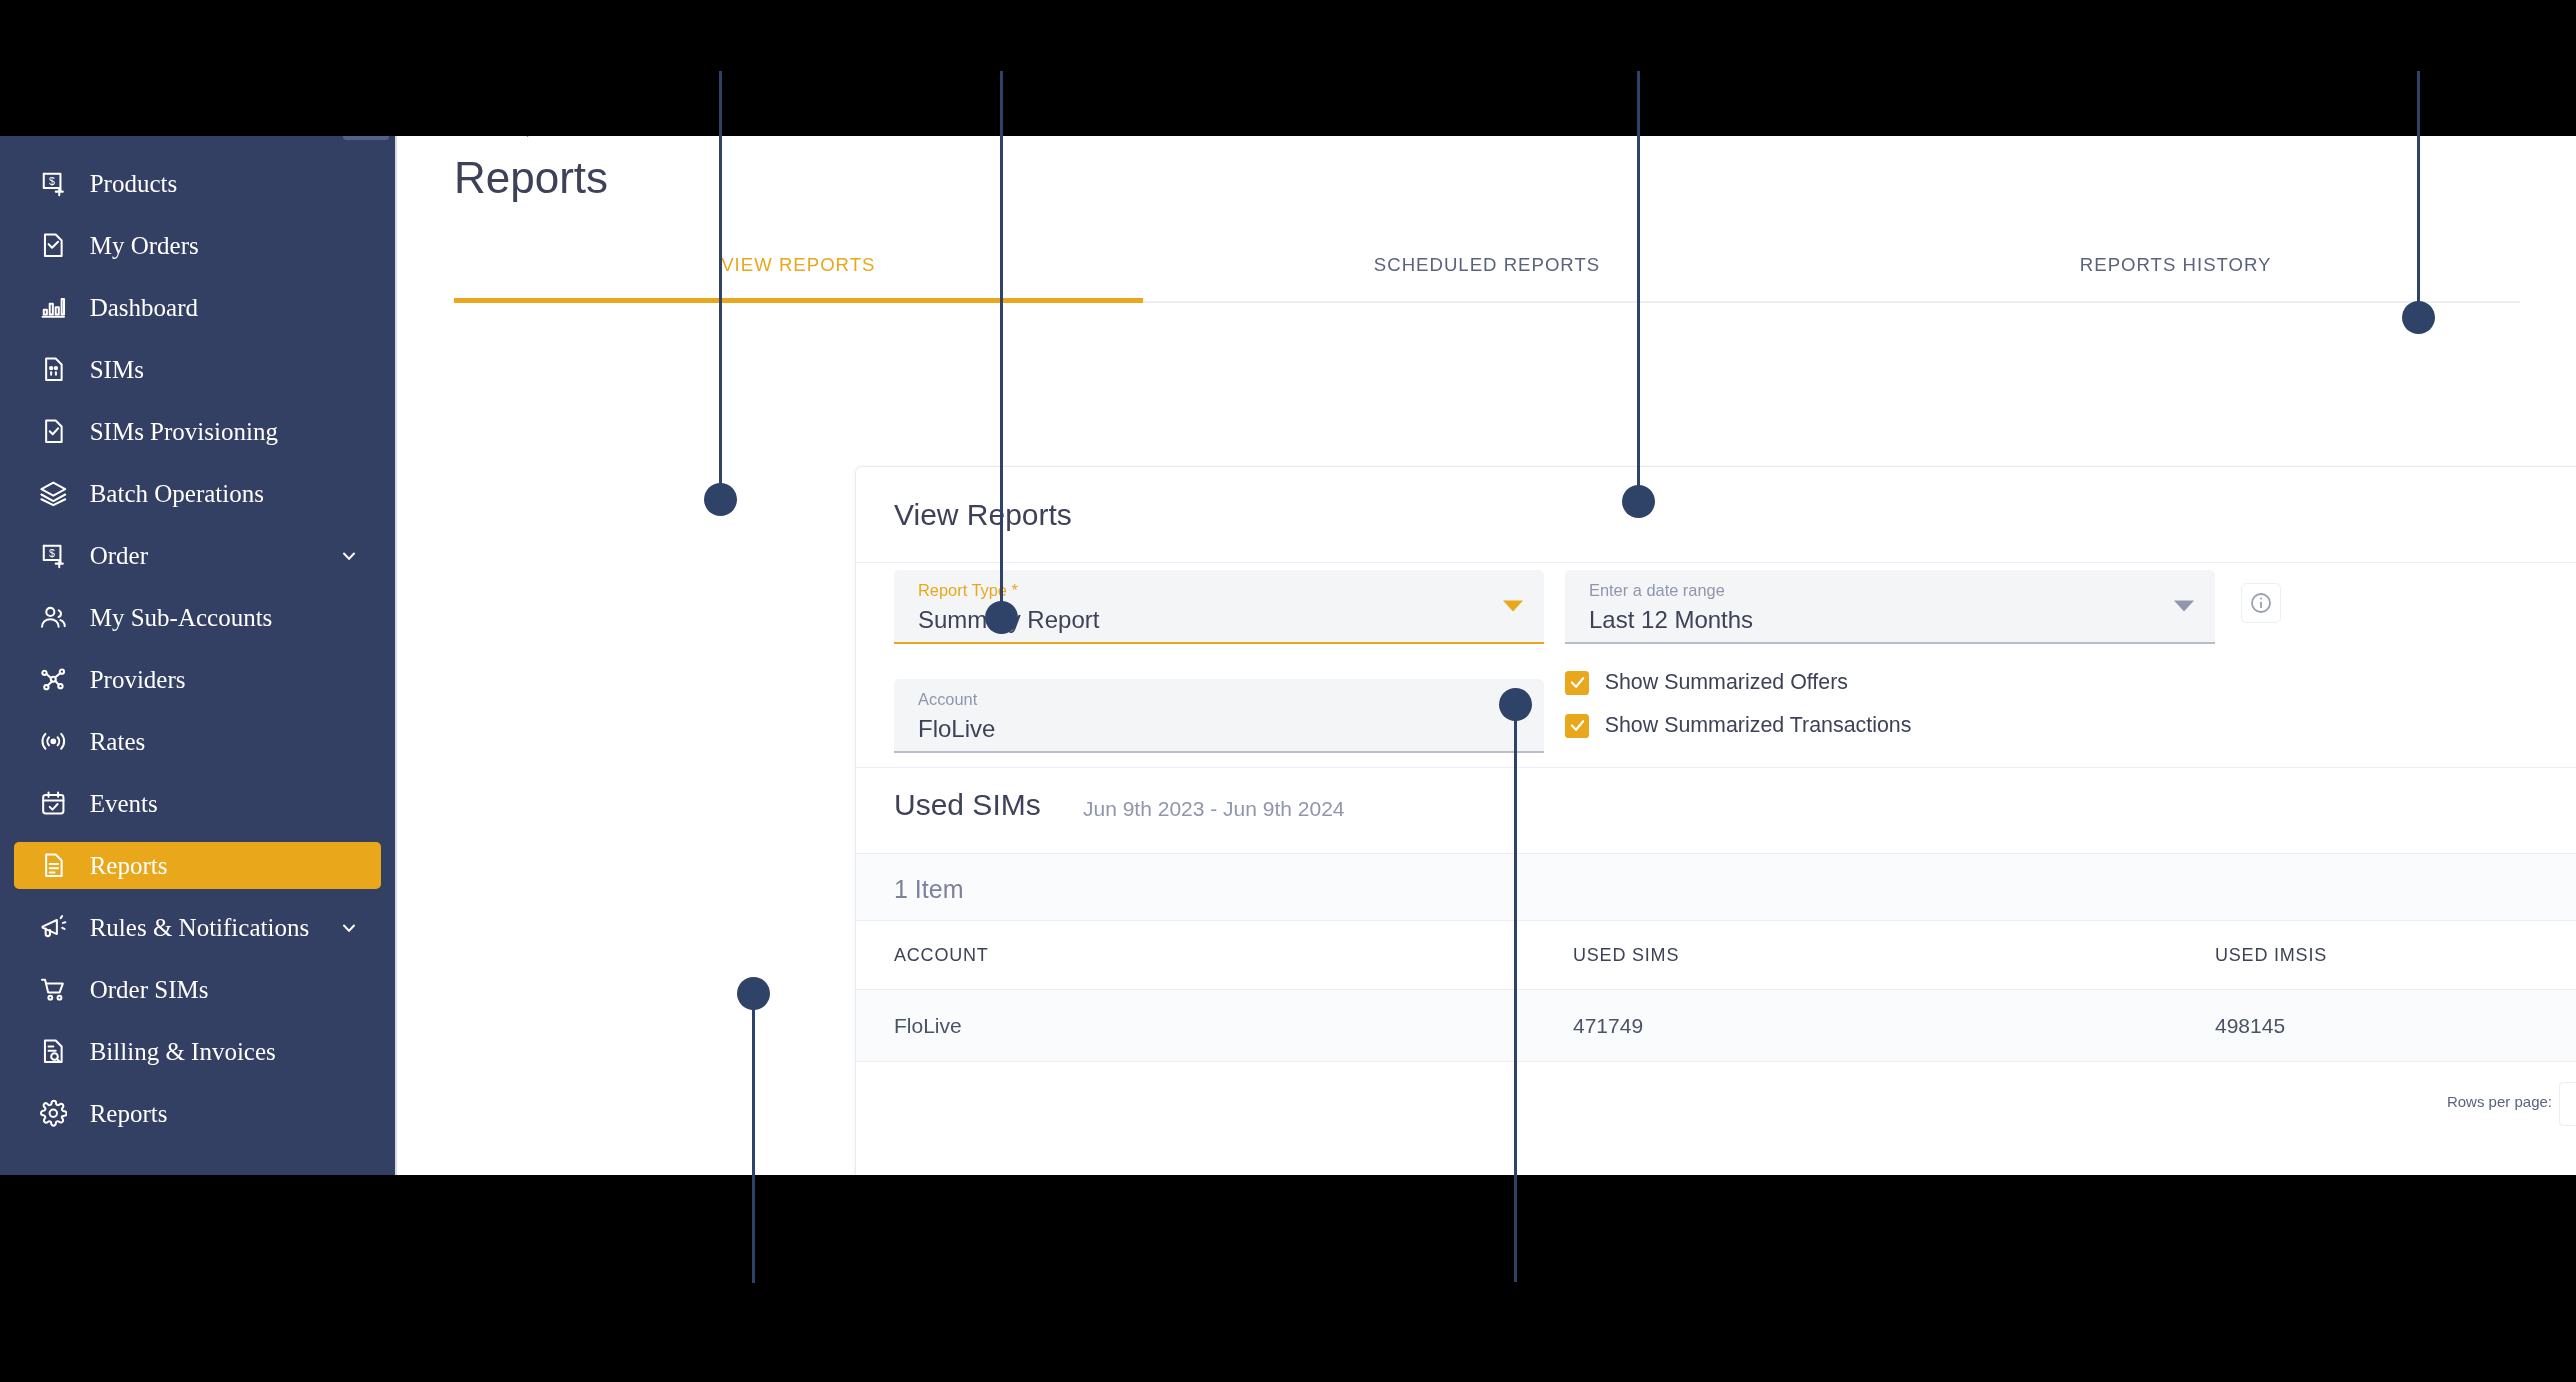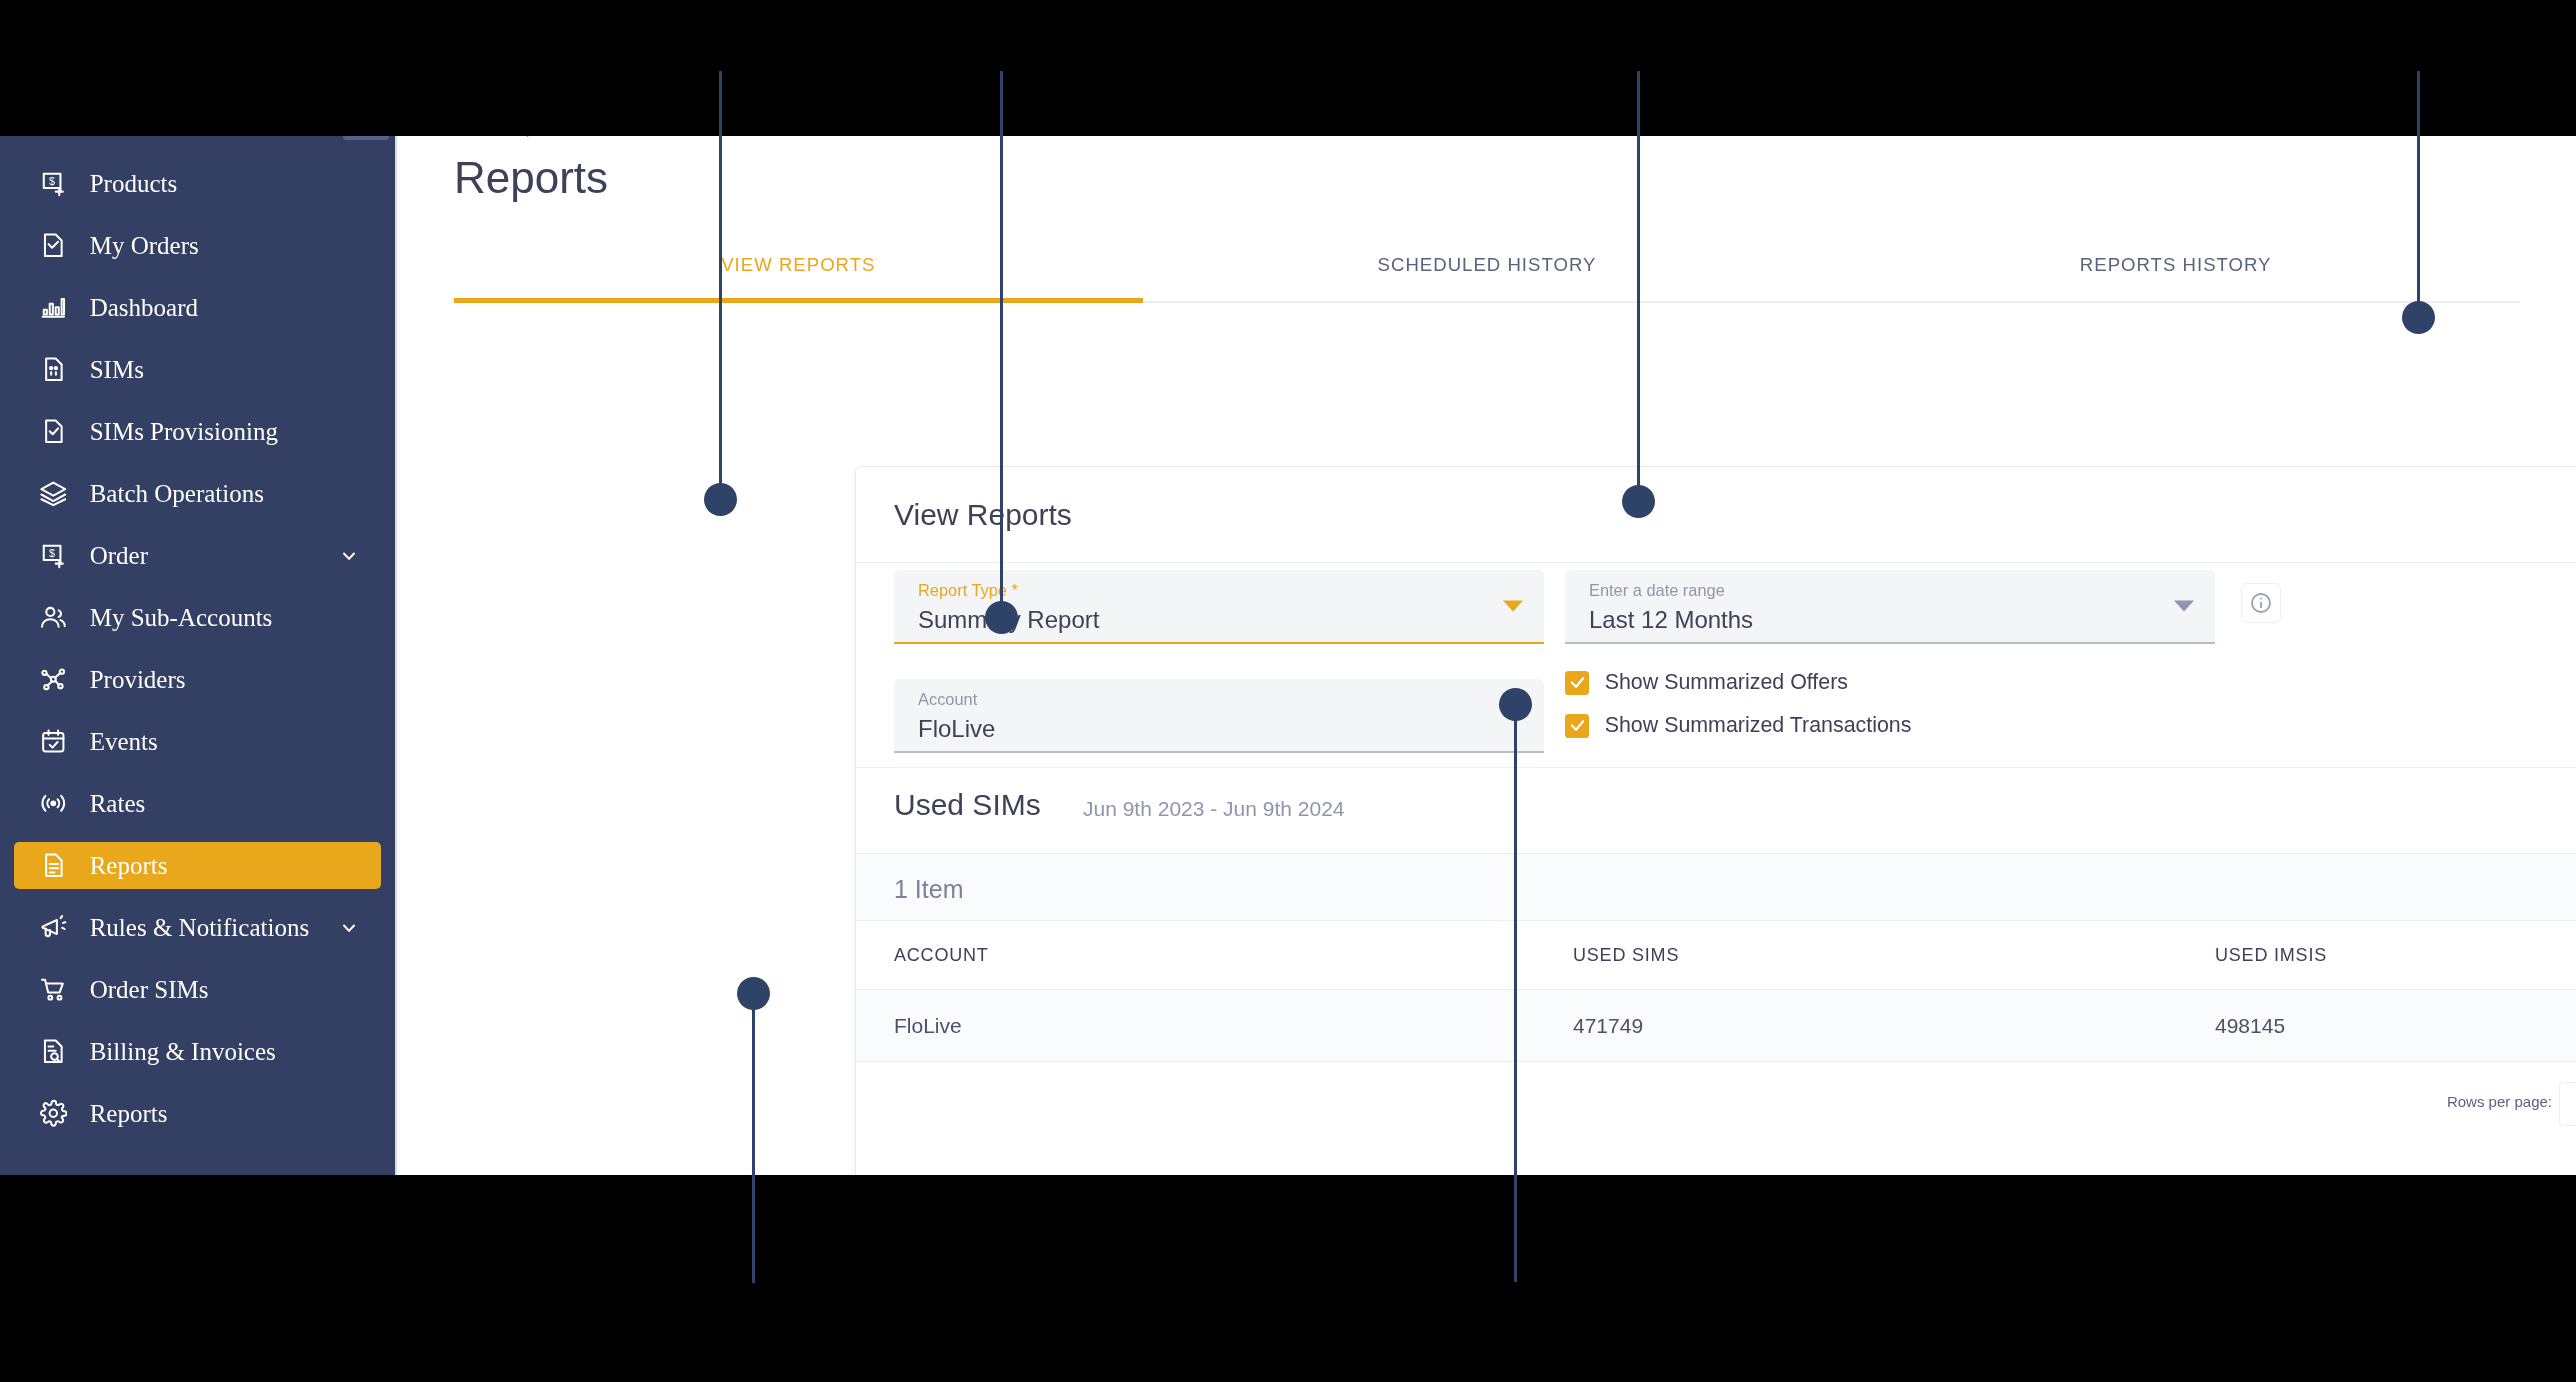--- a/index.html
+++ b/index.html
@@ -356,41 +356,41 @@
               <line x1="10.2" y1="11.2" x2="6.3" y2="7.6"></line>
               <line x1="10.9" y1="13.8" x2="7.2" y2="17.2"></line>
               <line x1="13.7" y1="13.3" x2="16.6" y2="16.6"></line>
             </svg>
           </span>
           <span class="nav-label">Providers</span>
         </div>
         <div class="nav-item">
           <span class="nav-ico">
             <svg viewBox="0 0 24 24" fill="none" stroke="#ffffff" stroke-width="1.7" stroke-linecap="round" stroke-linejoin="round">
+              <circle cx="12" cy="12" r="1.6" fill="#fff"></circle>
+              <path d="M8.4 8.6a5 5 0 0 0 0 6.8"></path>
+              <path d="M15.6 8.6a5 5 0 0 1 0 6.8"></path>
+              <path d="M5.4 5.8a9 9 0 0 0 0 12.4"></path>
+              <path d="M18.6 5.8a9 9 0 0 1 0 12.4"></path>
+            </svg>
+          </span>
+          <span class="nav-label">Rates</span>
+        </div>
+        <div class="nav-item">
+          <span class="nav-ico">
+            <svg viewBox="0 0 24 24" fill="none" stroke="#ffffff" stroke-width="1.7" stroke-linecap="round" stroke-linejoin="round">
               <rect x="3.5" y="5" width="17" height="15.5" rx="2"></rect>
               <line x1="3.5" y1="9.6" x2="20.5" y2="9.6"></line>
               <line x1="8" y1="3" x2="8" y2="6.6"></line>
               <line x1="16" y1="3" x2="16" y2="6.6"></line>
               <polyline points="9 15 11.3 17.3 15.6 12.6"></polyline>
             </svg>
           </span>
           <span class="nav-label">Events</span>
         </div>
-        <div class="nav-item">
-          <span class="nav-ico">
-            <svg viewBox="0 0 24 24" fill="none" stroke="#ffffff" stroke-width="1.7" stroke-linecap="round" stroke-linejoin="round">
-              <circle cx="12" cy="12" r="1.6" fill="#fff"></circle>
-              <path d="M8.4 8.6a5 5 0 0 0 0 6.8"></path>
-              <path d="M15.6 8.6a5 5 0 0 1 0 6.8"></path>
-              <path d="M5.4 5.8a9 9 0 0 0 0 12.4"></path>
-              <path d="M18.6 5.8a9 9 0 0 1 0 12.4"></path>
-            </svg>
-          </span>
-          <span class="nav-label">Rates</span>
-        </div>
         <div class="nav-item active">
           <span class="nav-ico">
             <svg viewBox="0 0 24 24" fill="none" stroke="#ffffff" stroke-width="1.7" stroke-linecap="round" stroke-linejoin="round">
               <path d="M6 3h8l5 5v13H6z"></path>
               <line x1="9" y1="11" x2="16" y2="11"></line>
               <line x1="9" y1="14.5" x2="16" y2="14.5"></line>
               <line x1="9" y1="18" x2="13" y2="18"></line>
             </svg>
           </span>
           <span class="nav-label">Reports</span>
@@ -450,21 +450,21 @@
     <div id="content-scroll">
 
       <div id="breadcrumb">Home / Reports</div>
       <h1 id="page-title">Reports</h1>
 
       <div id="tabbar">
           <div class="tab active">
             <span>VIEW REPORTS</span>
           </div>
           <div class="tab">
-            <span>SCHEDULED HISTORY</span>
+            <span>SCHEDULED REPORTS</span>
           </div>
           <div class="tab">
             <span>REPORTS HISTORY</span>
           </div>
         </div>
     </div>
 
     <div id="report-card">
 
       <div id="card-head">

